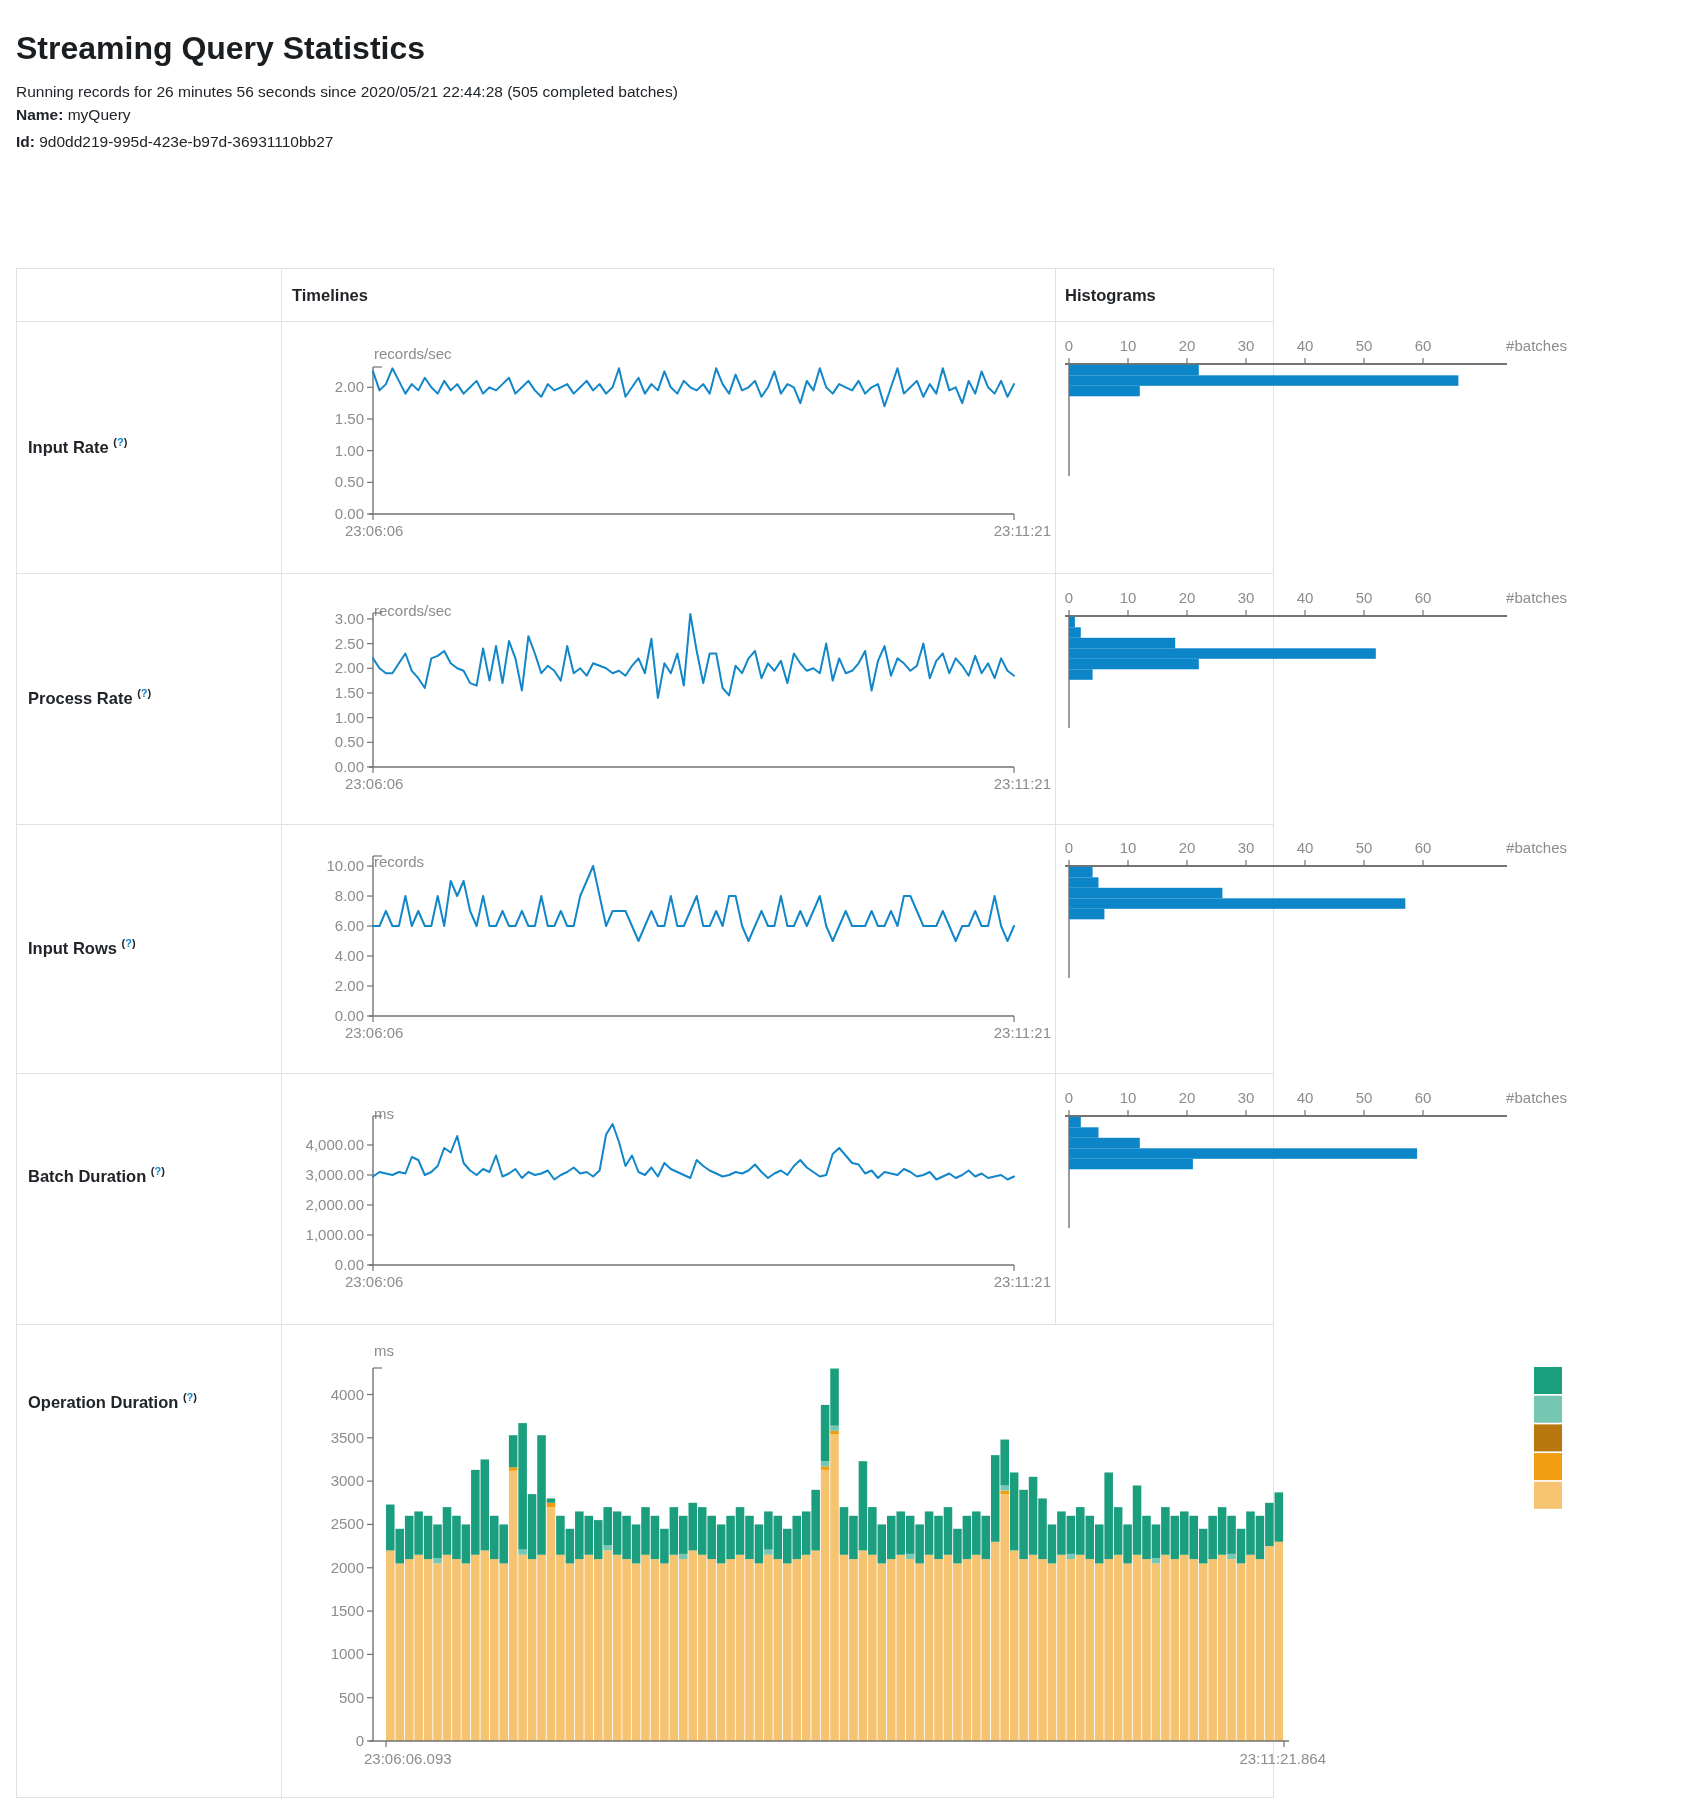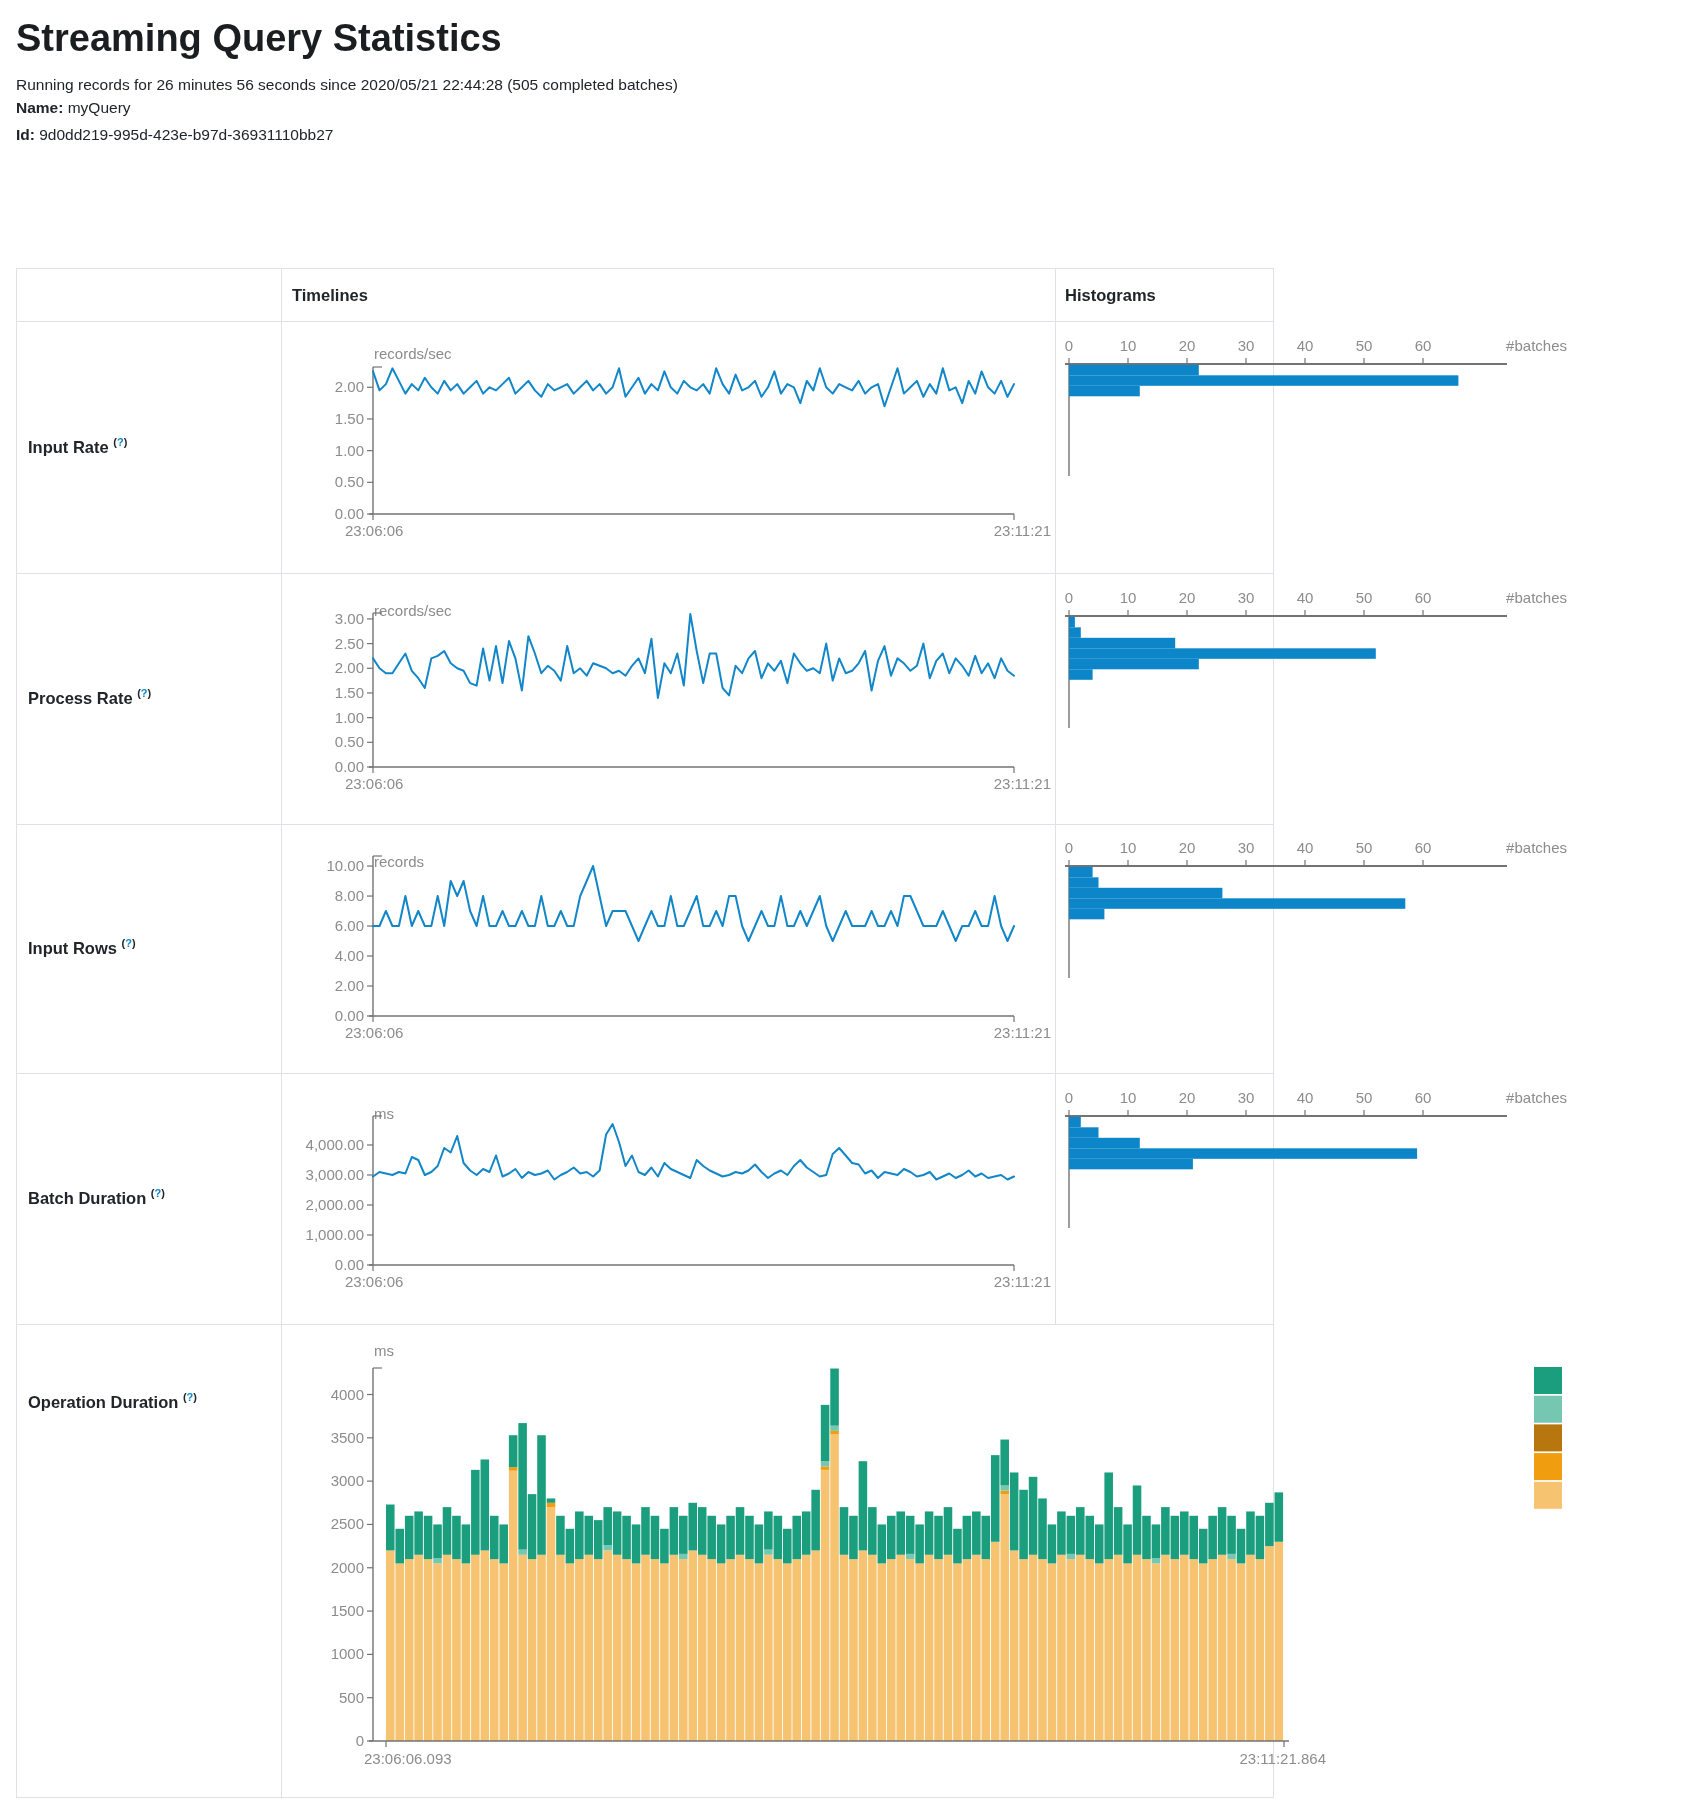--- a/index.html
+++ b/index.html
@@ -1,18 +1,18 @@
 <!DOCTYPE html>
 <html><head>
 <meta charset="utf-8">
 <style>
   html,body{margin:0;padding:0;background:#fff;}
   body{font-family:"Liberation Sans","DejaVu Sans",sans-serif;color:#212529;width:1693px;height:1820px;position:relative;overflow:hidden;}
   .hdr{position:absolute;left:16px;top:0;width:1560px;}
-  h1{font-size:38px;font-weight:700;color:#1b1e21;margin:17px 0 0 0;letter-spacing:0;}
+  h1{font-size:32px;font-weight:700;color:#1b1e21;margin:30px 0 0 0;letter-spacing:0;}
   .sub{font-size:15.5px;margin-top:16px;color:#212529;}
   .sub b{font-weight:400;}
   .meta{font-size:15.5px;line-height:27px;}
   .meta b{font-weight:700;}
   .tbl{position:absolute;left:16px;top:268px;width:1258px;height:1530px;border:1px solid #dee2e6;box-sizing:border-box;}
   .hline{position:absolute;left:0;width:100%;height:1px;background:#dee2e6;}
   .vline{position:absolute;top:0;width:1px;background:#dee2e6;}
   .th{position:absolute;font-size:16.5px;font-weight:700;color:#212529;top:0;height:52px;line-height:52px;}
   .rowlabel{position:absolute;left:11px;font-size:16.5px;font-weight:700;color:#212529;white-space:nowrap;}
   .rowlabel sup{font-size:11px;font-weight:700;}
@@ -41,21 +41,21 @@
   <div class="hline" style="top:1055px"></div>
   <div class="vline" style="left:264px;height:1530px"></div>
   <div class="vline" style="left:1038px;height:1055px"></div>
 
   <div class="th" style="left:275px">Timelines</div>
   <div class="th" style="left:1048px">Histograms</div>
 
   <div class="rowlabel" style="top:167px"><span>Input Rate</span> <sup><span>(</span><span class="q">?</span><span>)</span></sup></div>
   <div class="rowlabel" style="top:418px"><span>Process Rate</span> <sup><span>(</span><span class="q">?</span><span>)</span></sup></div>
   <div class="rowlabel" style="top:668px"><span>Input Rows</span> <sup><span>(</span><span class="q">?</span><span>)</span></sup></div>
-  <div class="rowlabel" style="top:918px"><span>Batch Duration</span> <sup><span>(</span><span class="q">?</span><span>)</span></sup></div>
+  <div class="rowlabel" style="top:896px"><span>Batch Duration</span> <sup><span>(</span><span class="q">?</span><span>)</span></sup></div>
   <div class="rowlabel" style="top:1122px"><span>Operation Duration</span> <sup><span>(</span><span class="q">?</span><span>)</span></sup></div>
 
   <div class="mount" id="tl0" style="left:264px;top:52px"><svg width="774" height="252">
         <text x="93" y="38" text-anchor="start" font-size="15" fill="#8c8c8c">records/sec</text>
         <line x1="86" y1="193" x2="92" y2="193" stroke="#737373" stroke-width="1.2"></line>
         <text x="83" y="198" text-anchor="end" font-size="15" fill="#8c8c8c">0.00</text>
         <line x1="86" y1="161.31896551724137" x2="92" y2="161.31896551724137" stroke="#737373" stroke-width="1.2"></line>
         <text x="83" y="166.31896551724137" text-anchor="end" font-size="15" fill="#8c8c8c">0.50</text>
         <line x1="86" y1="129.63793103448276" x2="92" y2="129.63793103448276" stroke="#737373" stroke-width="1.2"></line>
         <text x="83" y="134.63793103448276" text-anchor="end" font-size="15" fill="#8c8c8c">1.00</text>

